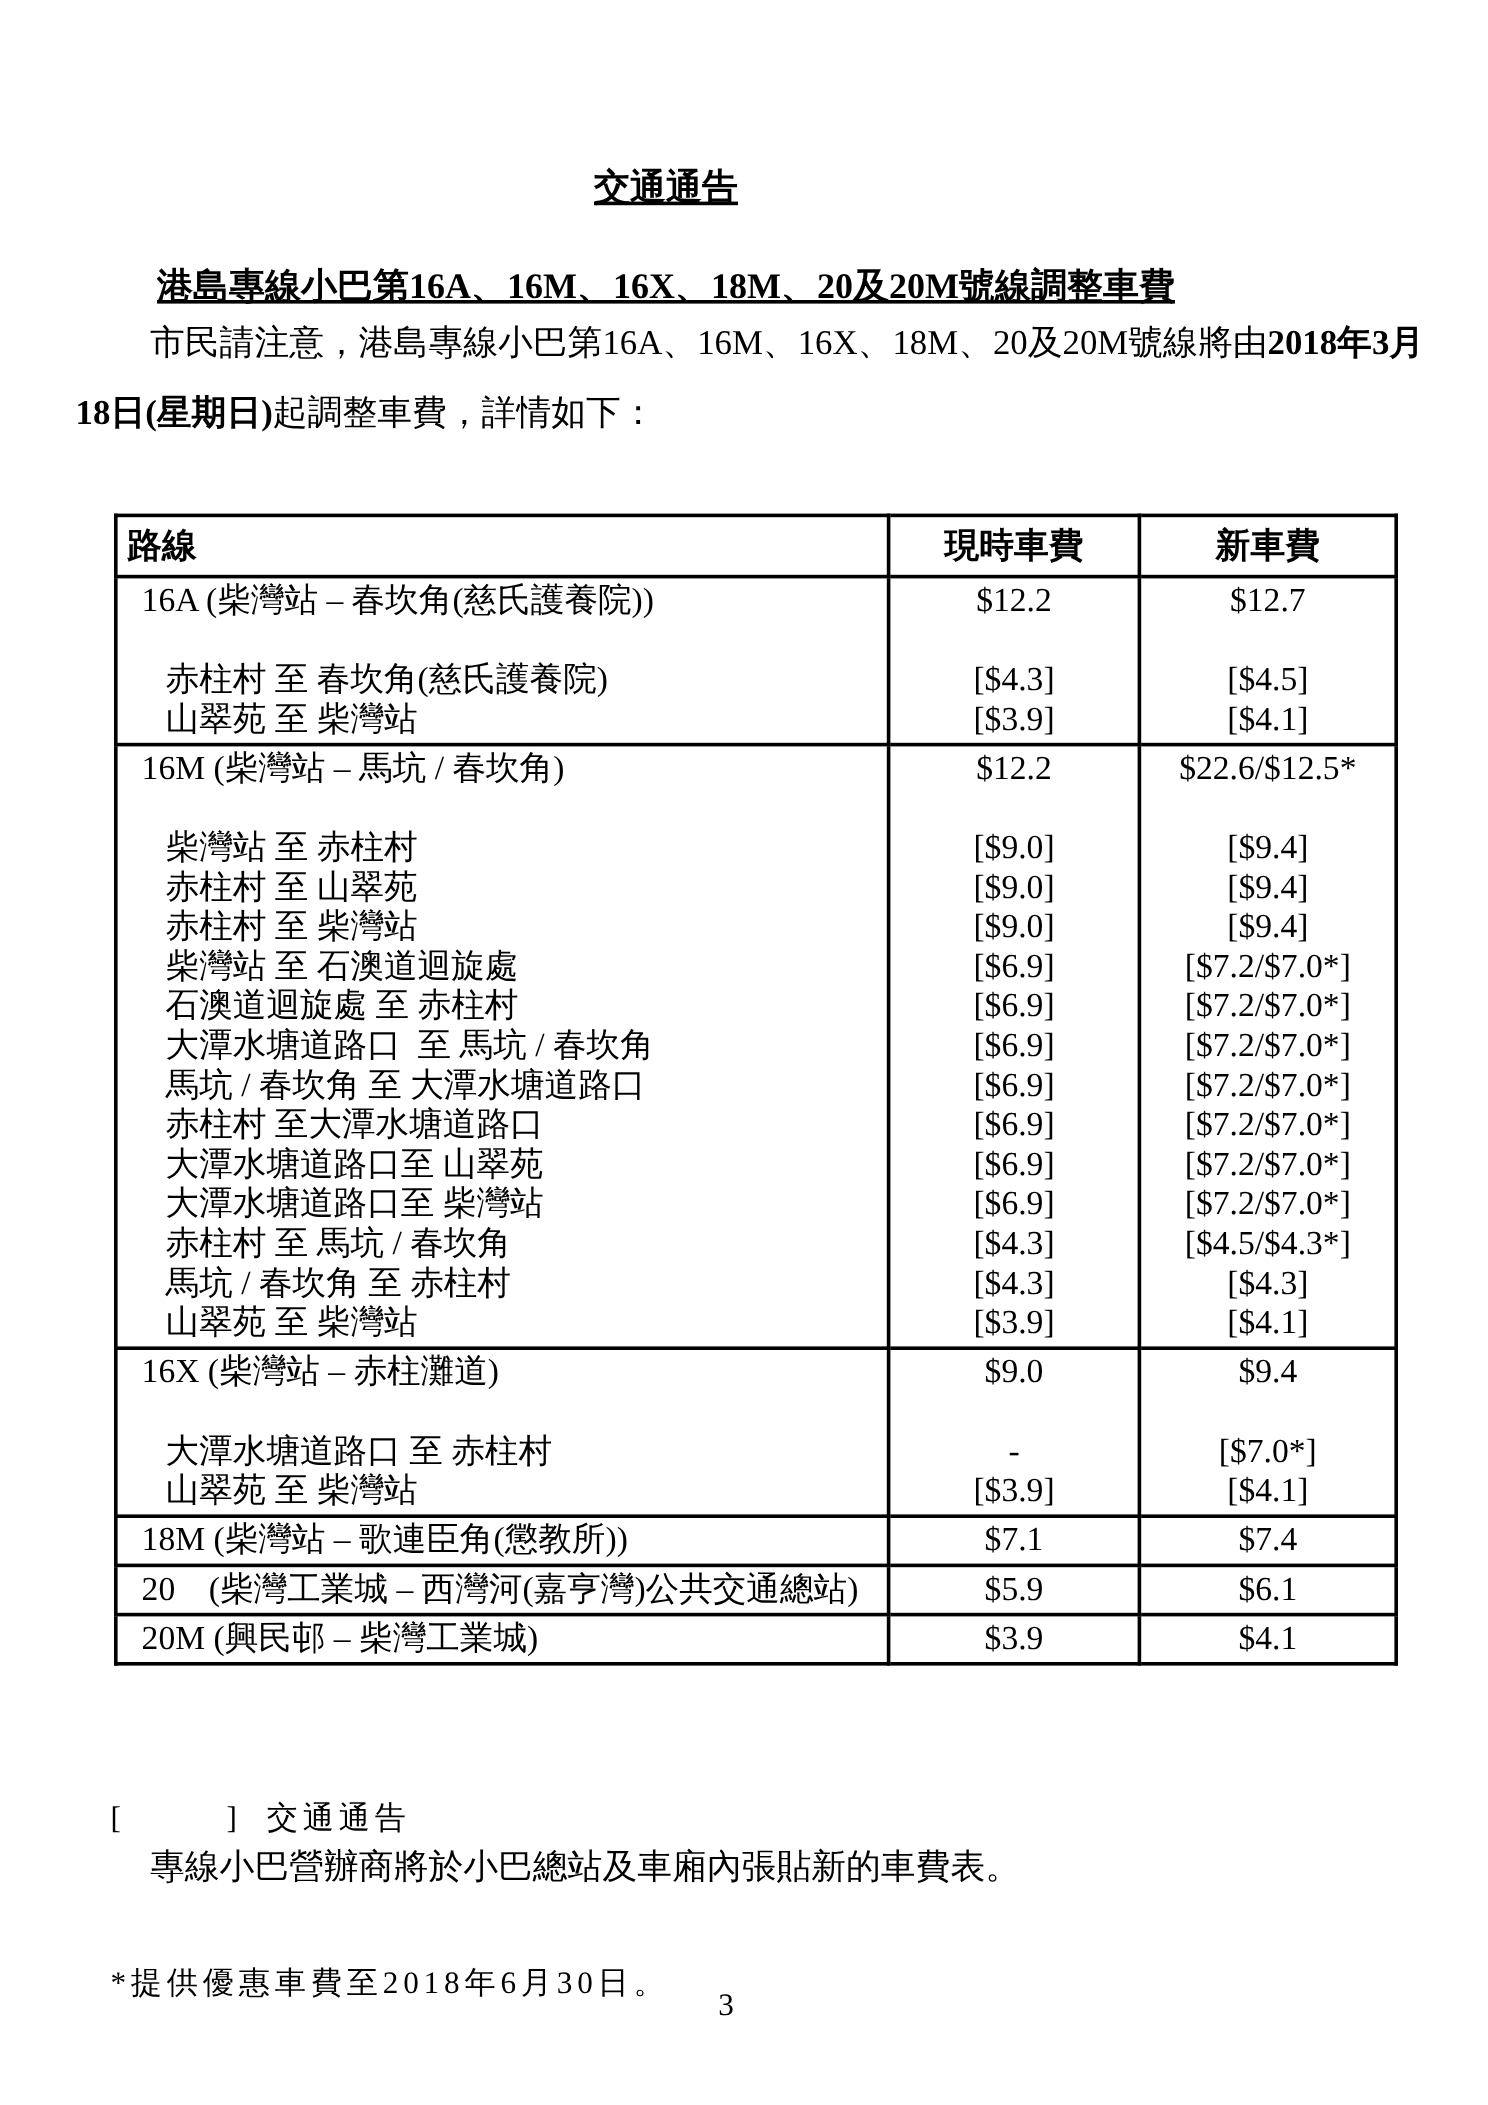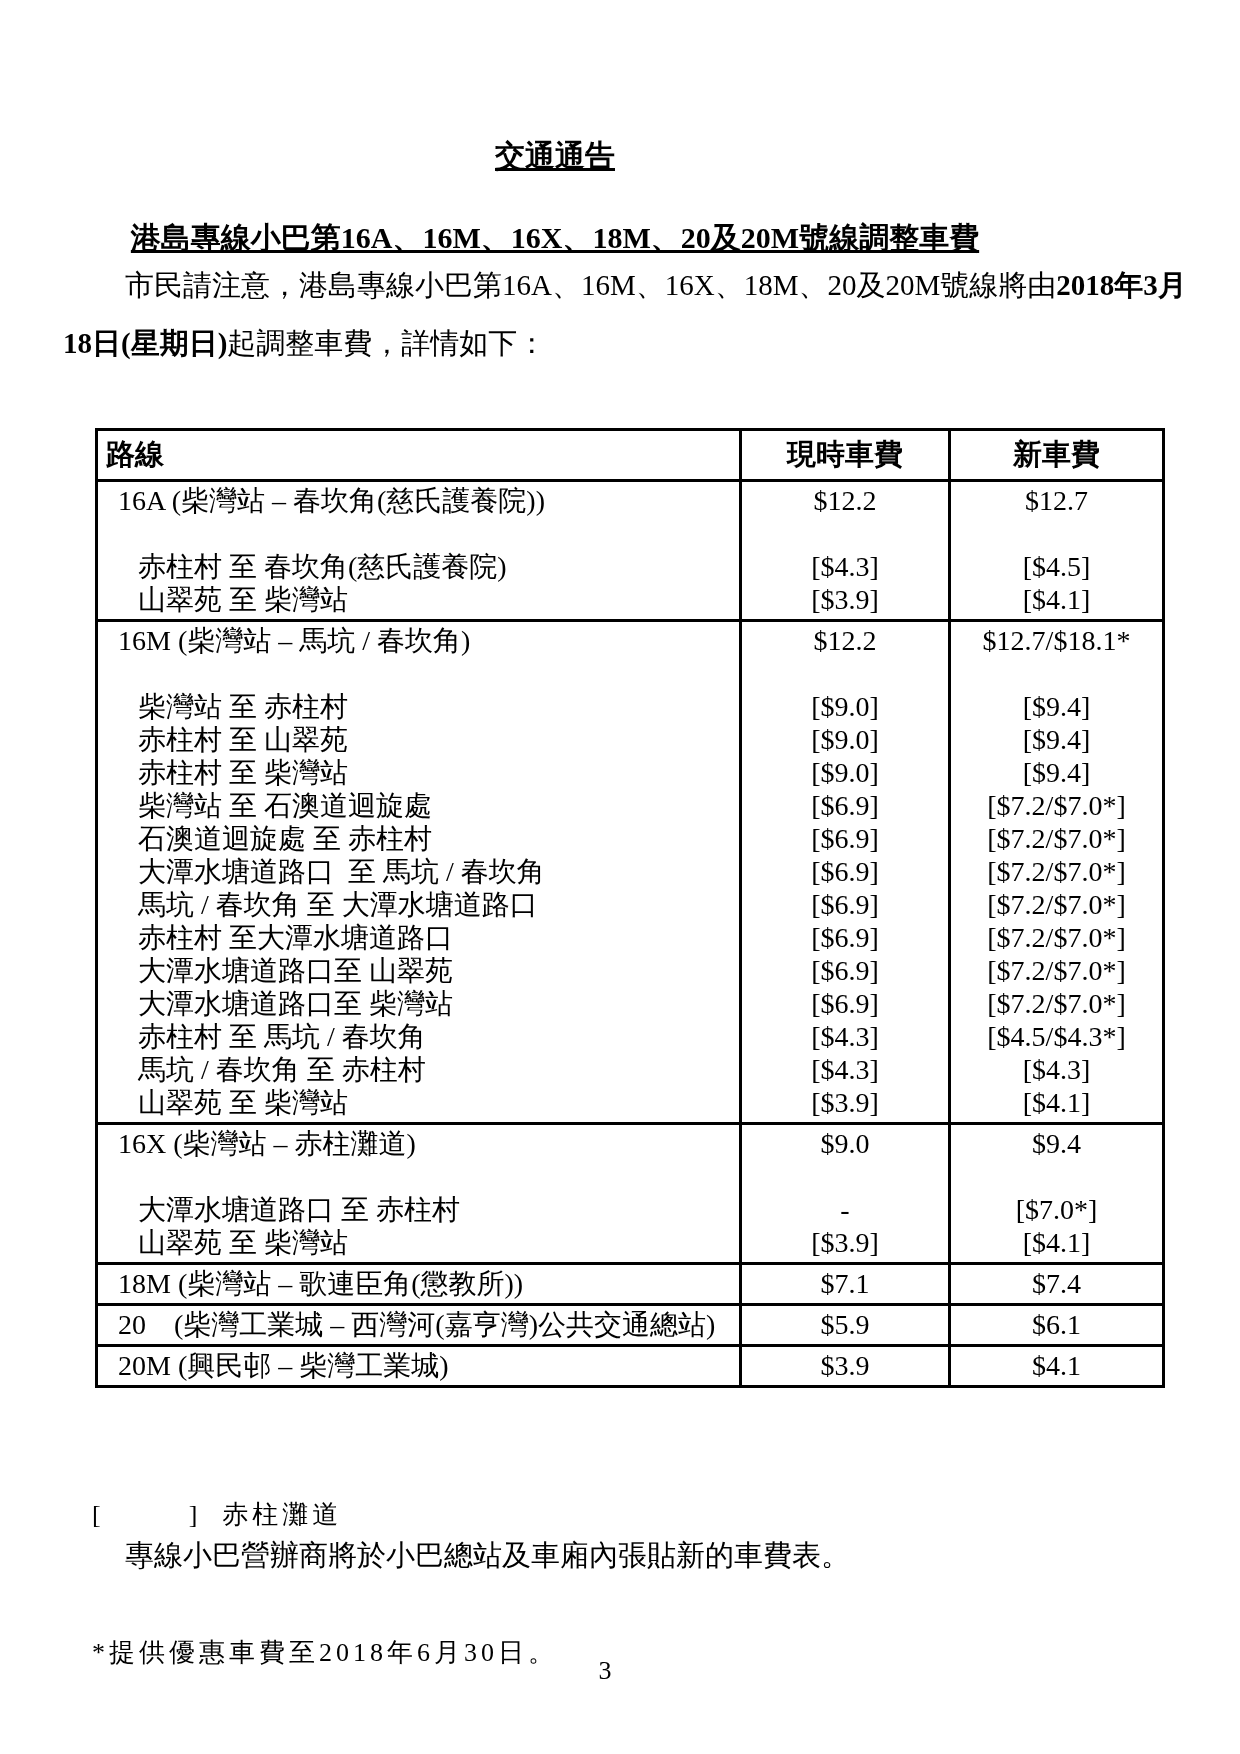--- a/index.html
+++ b/index.html
@@ -166,21 +166,21 @@
             <div class="line sub center">[$6.9]</div>
             <div class="line sub center">[$6.9]</div>
             <div class="line sub center">[$6.9]</div>
             <div class="line sub center">[$6.9]</div>
             <div class="line sub center">[$6.9]</div>
             <div class="line sub center">[$4.3]</div>
             <div class="line sub center">[$4.3]</div>
             <div class="line sub center">[$3.9]</div>
           </td>
           <td>
-            <div class="line main center">$12.7/$18.1*</div>
+            <div class="line main center">$22.6/$12.5*</div>
             <div class="line sub center"></div>
             <div class="line sub center">[$9.4]</div>
             <div class="line sub center">[$9.4]</div>
             <div class="line sub center">[$9.4]</div>
             <div class="line sub center">[$7.2/$7.0*]</div>
             <div class="line sub center">[$7.2/$7.0*]</div>
             <div class="line sub center">[$7.2/$7.0*]</div>
             <div class="line sub center">[$7.2/$7.0*]</div>
             <div class="line sub center">[$7.2/$7.0*]</div>
             <div class="line sub center">[$7.2/$7.0*]</div>
@@ -240,21 +240,21 @@
             <div class="line main center">$3.9</div>
           </td>
           <td>
             <div class="line main center">$4.1</div>
           </td>
         </tr>
       </tbody>
   </table>
 
   <div class="notes">
-    <div>[        ]  赤柱灘道</div>
+    <div>[        ]  交通通告</div>
     <div>*提供優惠車費至2018年6月30日。</div>
   </div>
 
   <div class="closing">專線小巴營辦商將於小巴總站及車廂內張貼新的車費表。</div>
 
   <div class="pagenum">3</div>
 
 </div>
 
 </body></html>

